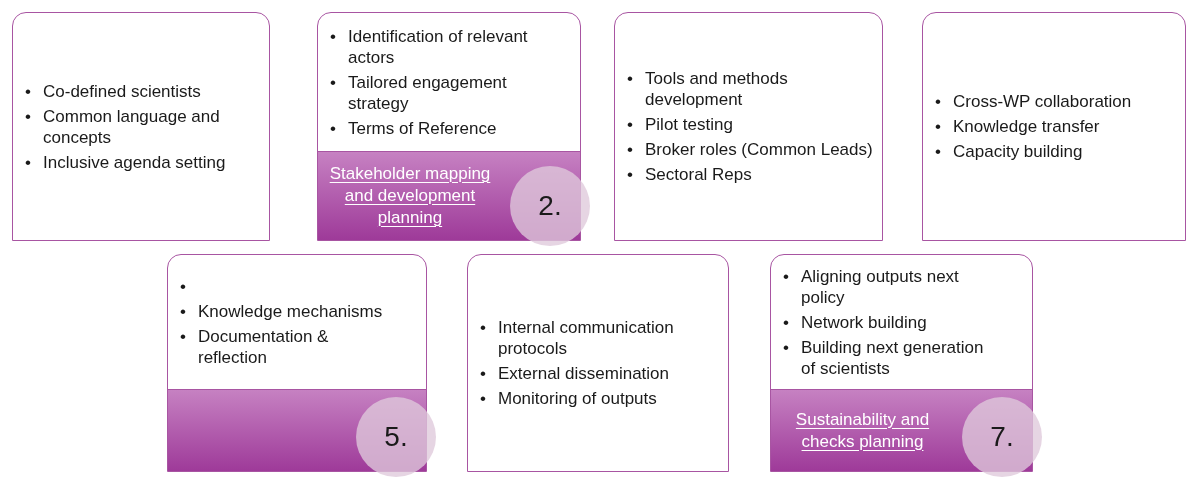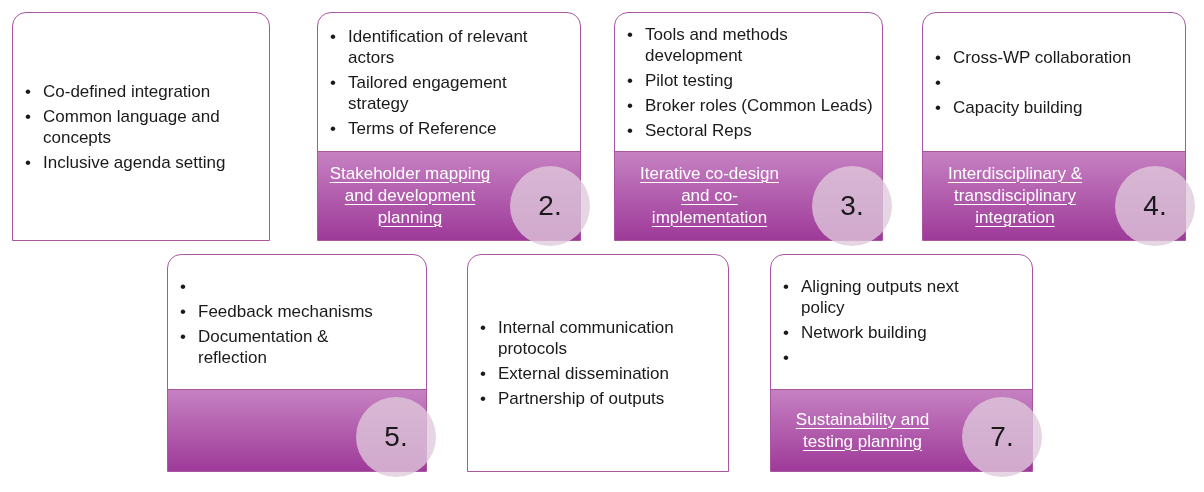--- a/index.html
+++ b/index.html
@@ -107,21 +107,21 @@
 </style>
 </head>
 <body>
 
 <div class="canvas" id="cards">
 
 <div class="card card--1">
       <ul class="bullets">
         <li>
           <span class="dot">•</span>
-          <span class="btext">Co-defined integration</span>
+          <span class="btext">Co-defined scientists</span>
         </li>
         <li>
           <span class="dot">•</span>
           <span class="btext">Common language and
 concepts</span>
         </li>
         <li>
           <span class="dot">•</span>
           <span class="btext">Inclusive agenda setting</span>
         </li>
@@ -166,60 +166,45 @@
         </li>
         <li>
           <span class="dot">•</span>
           <span class="btext">Broker roles (Common Leads)</span>
         </li>
         <li>
           <span class="dot">•</span>
           <span class="btext">Sectoral Reps</span>
         </li>
       </ul>
-      <div class="band">
-        <div class="title">Iterative co-design
-and co-
-implementation</div>
-        <div class="badge">
-          <span class="num">3.</span>
-        </div>
-      </div>
     </div>
     <div class="card card--4">
       <ul class="bullets">
         <li>
           <span class="dot">•</span>
           <span class="btext">Cross-WP collaboration</span>
         </li>
         <li>
           <span class="dot">•</span>
+          <span class="btext">Knowledge transfer</span>
         </li>
         <li>
           <span class="dot">•</span>
           <span class="btext">Capacity building</span>
         </li>
       </ul>
-      <div class="band">
-        <div class="title">Interdisciplinary &amp;
-transdisciplinary
-integration</div>
-        <div class="badge">
-          <span class="num">4.</span>
-        </div>
-      </div>
     </div>
     <div class="card card--5">
       <ul class="bullets">
         <li>
           <span class="dot">•</span>
         </li>
         <li>
           <span class="dot">•</span>
-          <span class="btext">Feedback mechanisms</span>
+          <span class="btext">Knowledge mechanisms</span>
         </li>
         <li>
           <span class="dot">•</span>
           <span class="btext">Documentation &amp;
 reflection</span>
         </li>
       </ul>
       <div class="band">
         <div class="badge">
           <span class="num">5.</span>
@@ -232,40 +217,42 @@
           <span class="dot">•</span>
           <span class="btext">Internal communication
 protocols</span>
         </li>
         <li>
           <span class="dot">•</span>
           <span class="btext">External dissemination</span>
         </li>
         <li>
           <span class="dot">•</span>
-          <span class="btext">Partnership of outputs</span>
+          <span class="btext">Monitoring of outputs</span>
         </li>
       </ul>
     </div>
     <div class="card card--7">
       <ul class="bullets">
         <li>
           <span class="dot">•</span>
           <span class="btext">Aligning outputs next
 policy</span>
         </li>
         <li>
           <span class="dot">•</span>
           <span class="btext">Network building</span>
         </li>
         <li>
           <span class="dot">•</span>
+          <span class="btext">Building next generation
+of scientists</span>
         </li>
       </ul>
       <div class="band">
         <div class="title">Sustainability and
-testing planning</div>
+checks planning</div>
         <div class="badge">
           <span class="num">7.</span>
         </div>
       </div>
     </div>
   </div>
 
 </body></html>

